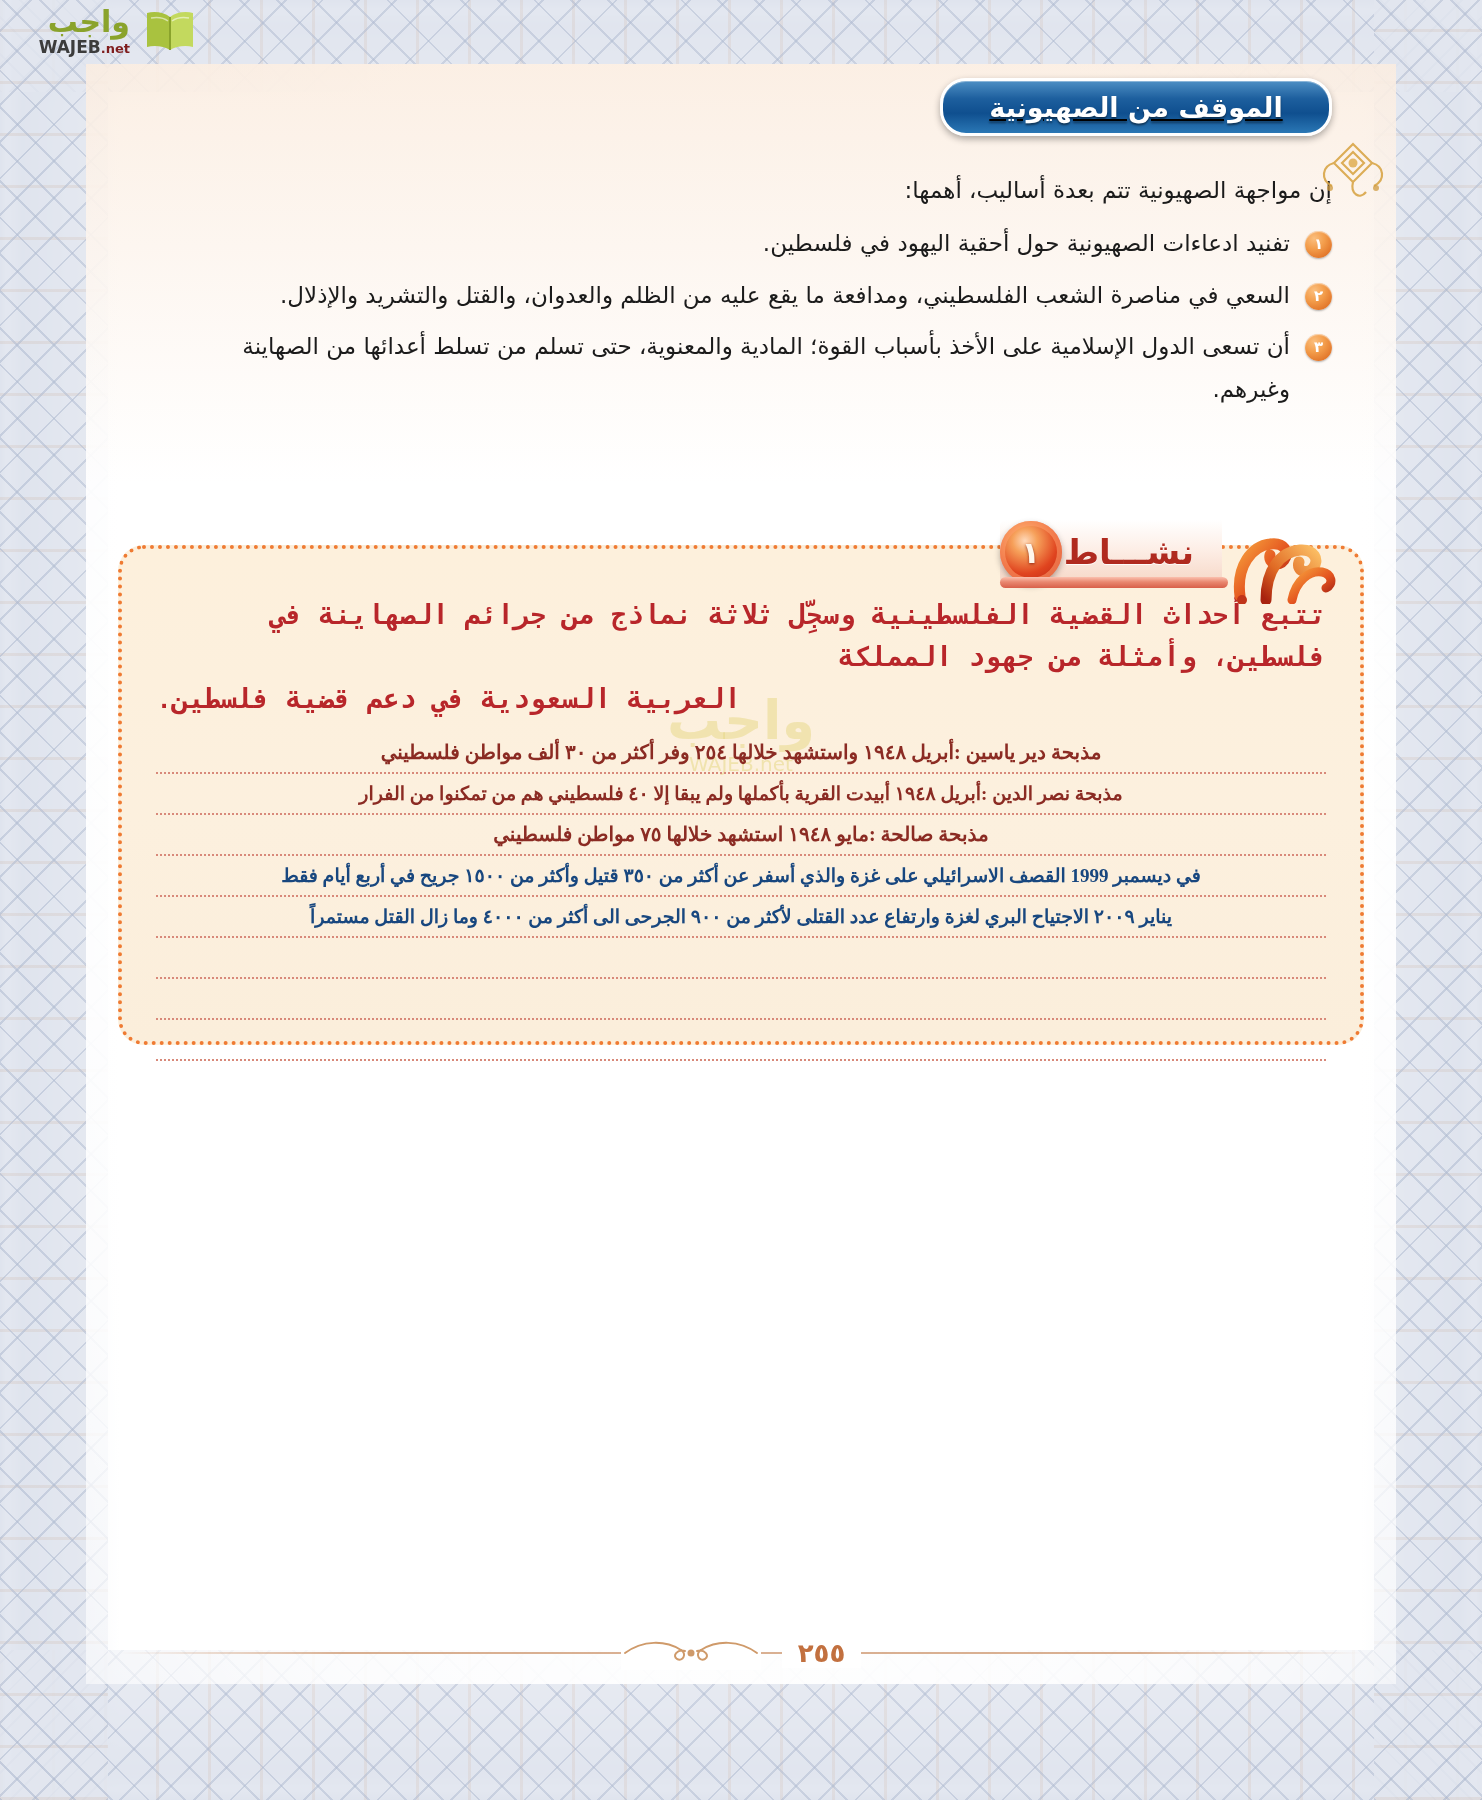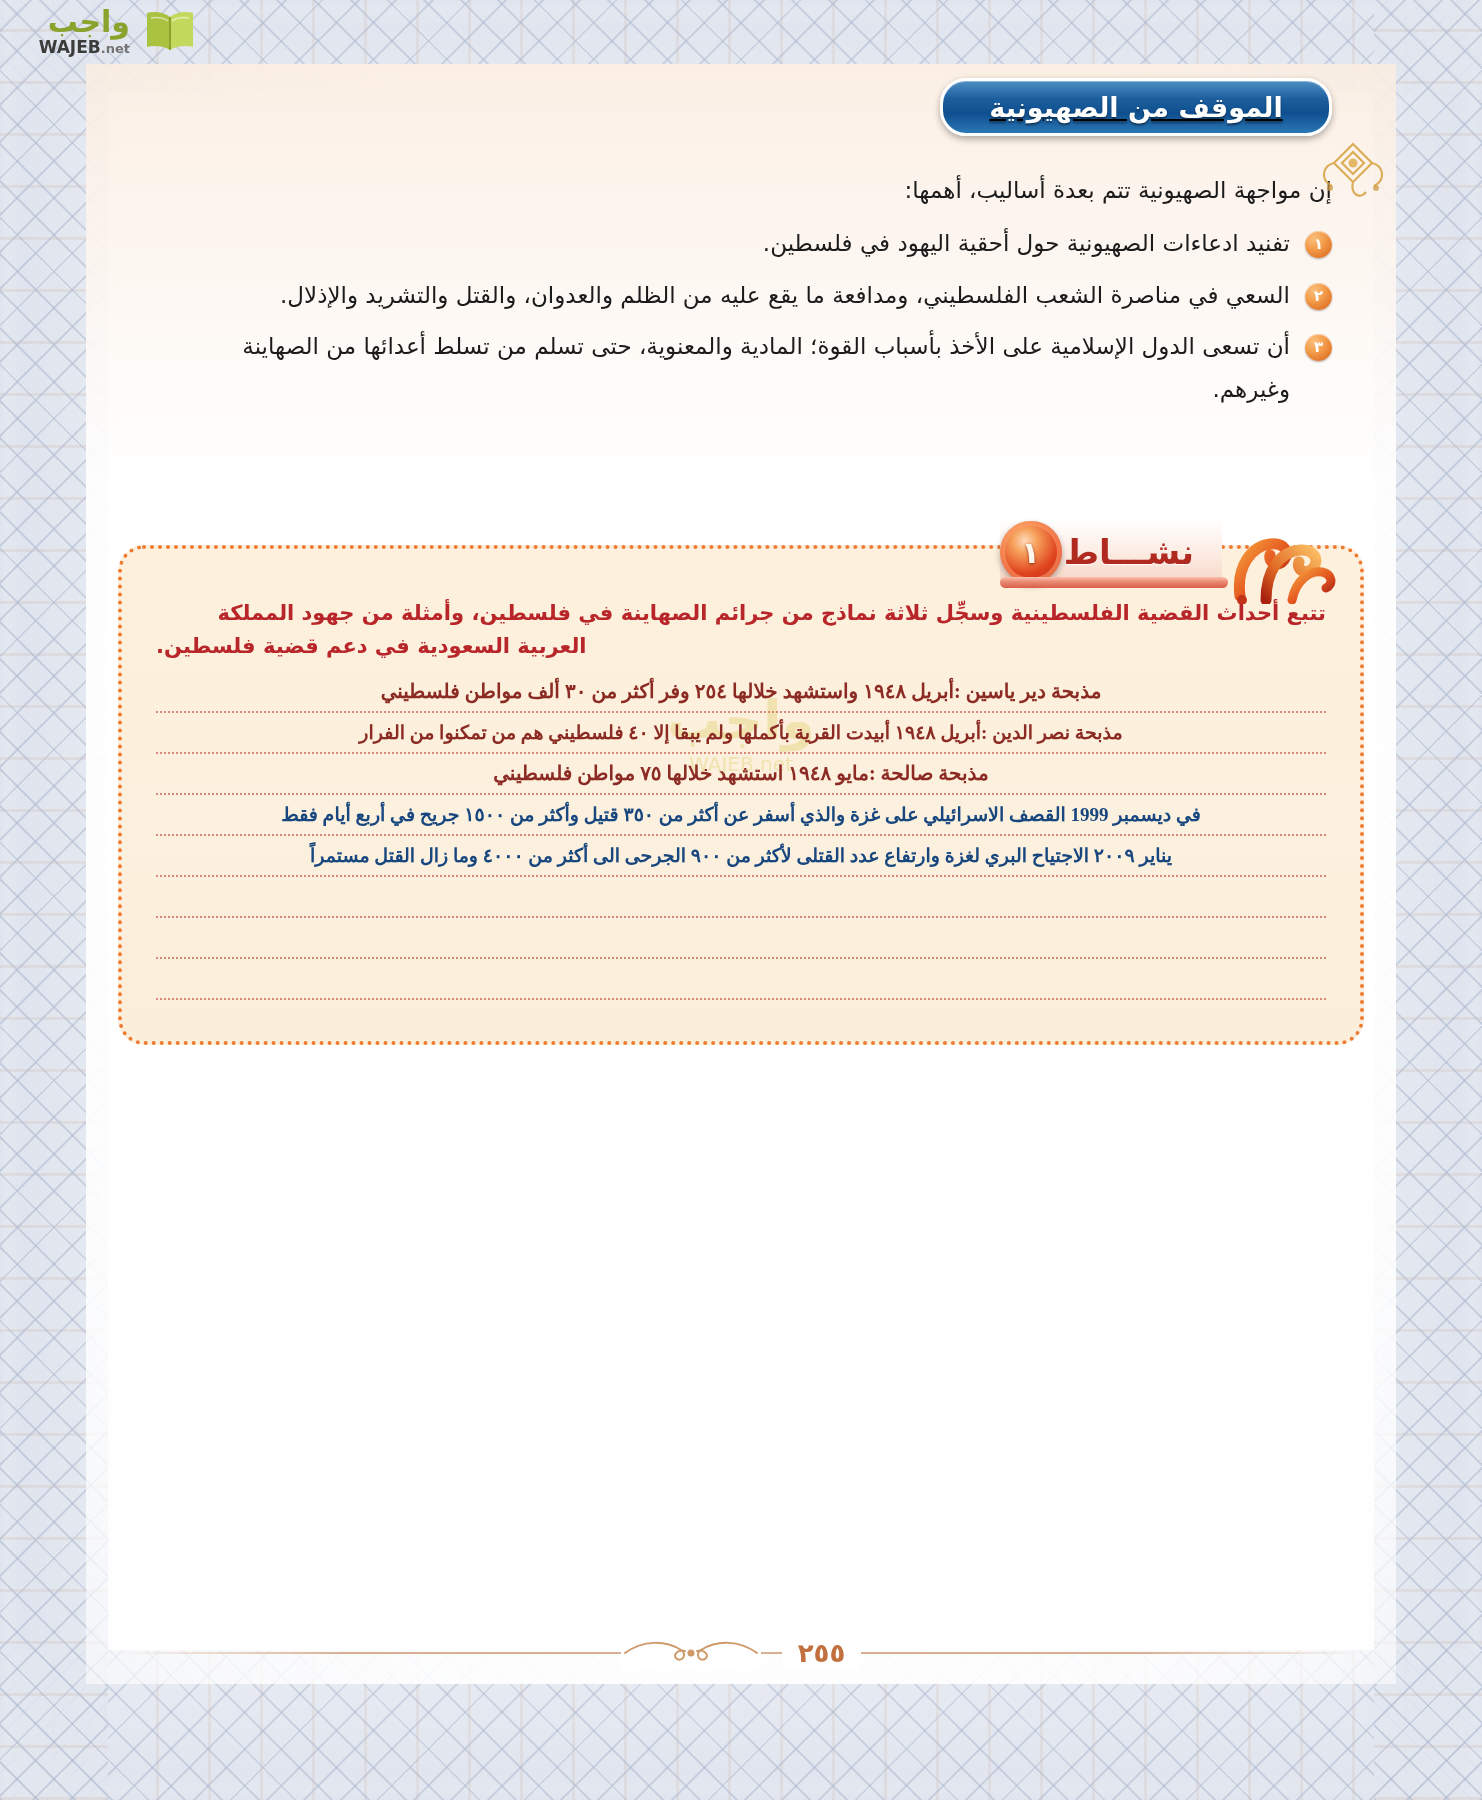--- a/index.html
+++ b/index.html
@@ -61,21 +61,21 @@
 
   
   .logo{
     position:absolute;left:0;top:0;width:196px;height:62px;
     display:flex;align-items:center;gap:8px;
     z-index:40;
   }
   .logo-text{display:flex;flex-direction:column;align-items:flex-start;padding-right:6px;line-height:1;}
   .logo-ar{font-size:30px;font-weight:bold;color:#8aa32c;letter-spacing:0px;}
   .logo-en{font-size:17px;font-weight:bold;color:#3c3c3c;margin-top:2px;}
-  .logo-en .net{color:#737373;font-size:13px;}
+  .logo-en .net{color:#7f1d1d;font-size:13px;}
   .book-ico{width:52px;height:44px;position:relative;}
 
   
   .title-wrap{
     position:absolute;top:78px;left:0;width:100%;
     display:flex;justify-content:flex-start;padding-right:150px;
     box-sizing:border-box;z-index:30;text-decoration:underline;
   }
   .title-banner{
     position:relative;
@@ -159,22 +159,22 @@
   .activity-box{
     position:absolute;left:118px;right:118px;top:545px;height:500px;
     background:linear-gradient(180deg,#fdf0dc 0%, #fcf0de 55%, #fbeedb 100%);
     border:4px dotted #ef7b33;
     border-radius:26px;
     z-index:20;
     box-sizing:border-box;
     padding:48px 34px 24px 34px;
   }
   .instr{
-    color:#b8262a;font-size:21px;line-height:1.55;text-align:right;
-    font-weight:bold;margin:0;
+    color:#b8262a;font-size:27px;line-height:1.55;text-align:right;
+    font-weight:bold;margin:0;font-family:Liberation Mono, monospace;
   }
   .instr .l2{display:block;text-align:left;}
 
   .answer-area{margin-top:10px;font-family:Liberation Serif, serif;}
   .ans-line{
     position:relative;
     min-height:39px;
     line-height:39px;
     border-bottom:2px dotted #d8897a;
     text-align:center;

